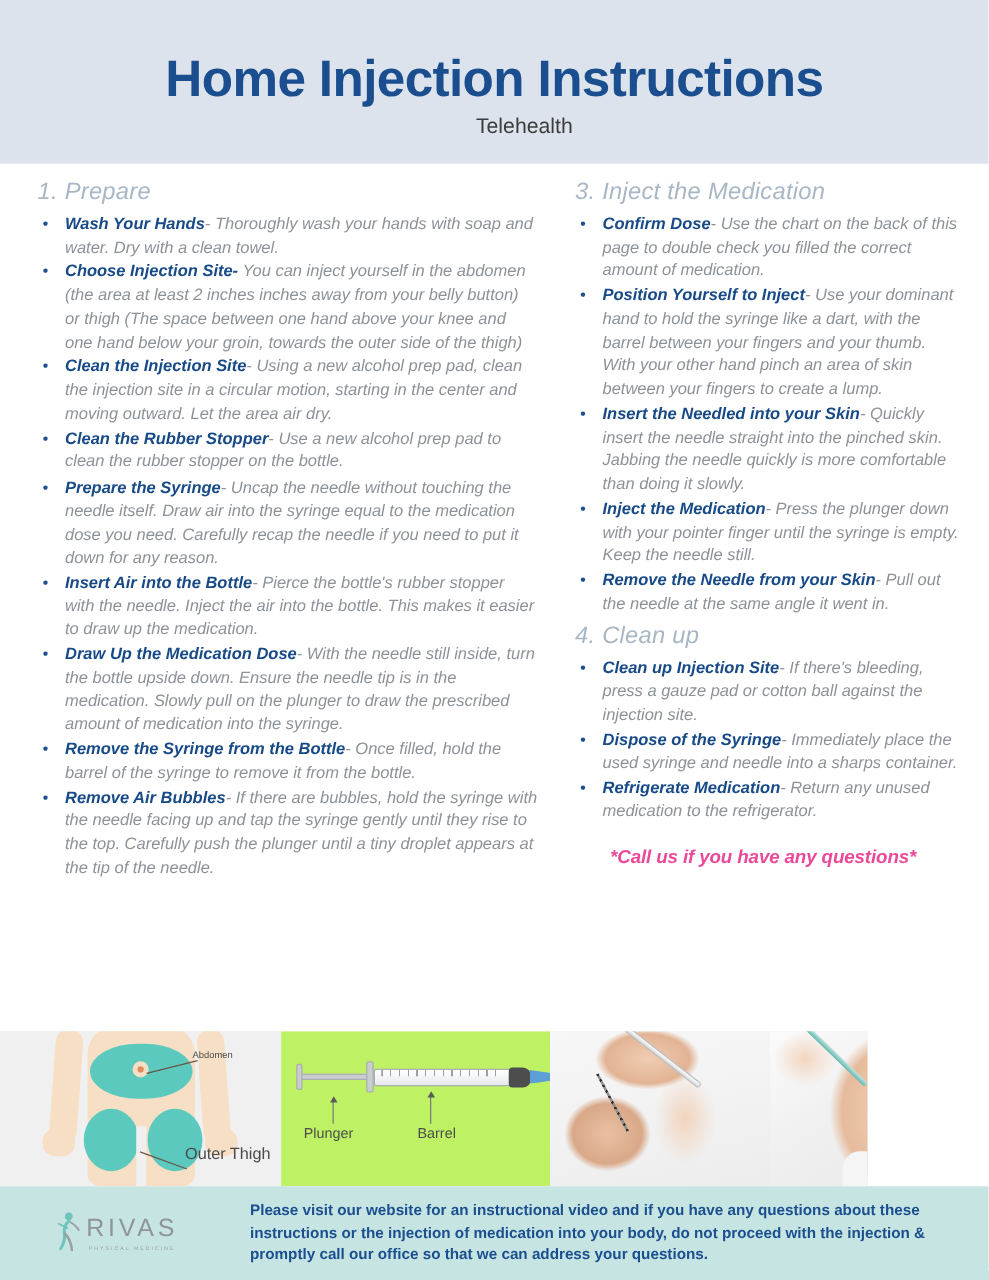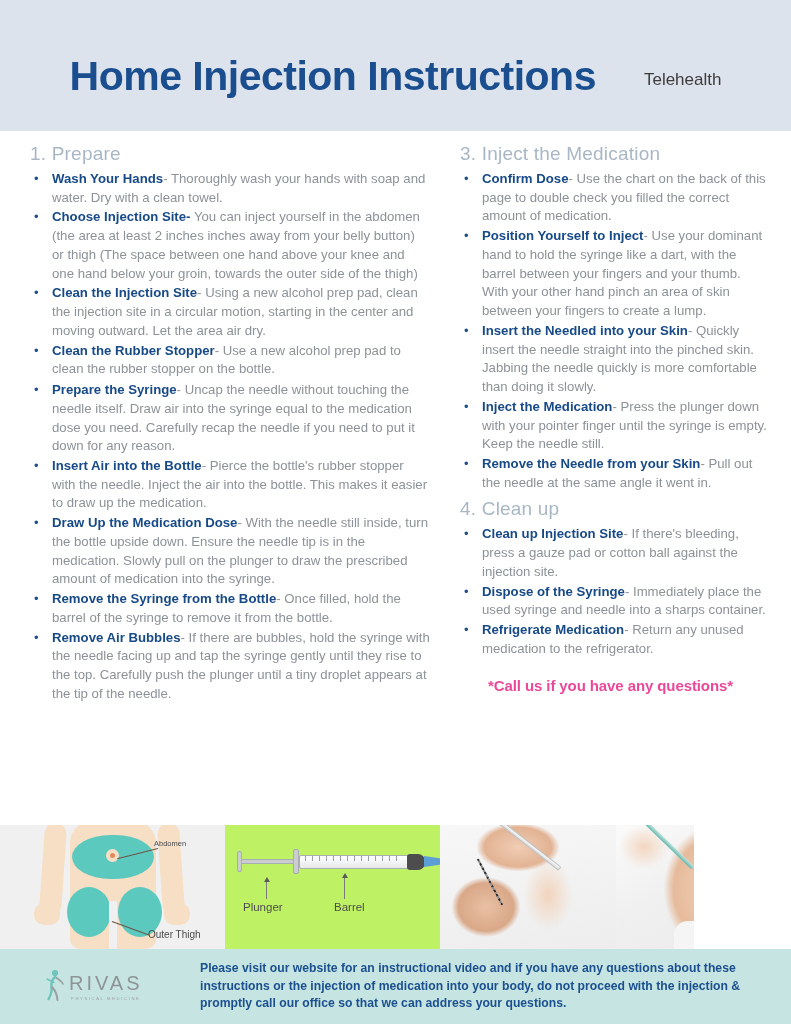--- a/index.html
+++ b/index.html
@@ -12,21 +12,21 @@
     overflow: hidden;
     position: relative;
   }
 
   
   .header {
     width: 791px;
     height: 131px;
     background: #dde3ec;
     display: flex;
-    flex-direction: row;
+    flex-direction: column;
     align-items: center;
     justify-content: center;
     padding-top: 22px;
   }
   .header-title {
     font-size: 41px;
     font-weight: 700;
     color: #1a4e8f;
     letter-spacing: -0.5px;
     line-height: 1.05;
@@ -41,20 +41,21 @@
     margin-left: 48px;
   }
 
   
   .content {
     position: relative;
     width: 791px;
     height: 694px;
     padding: 10px 0 0 0;
     display: flex;
+    font-style: italic;
   }
   .col-left {
     width: 438px;
     padding: 0 8px 0 22px;
   }
   .col-right {
     width: 353px;
     padding: 0 22px 0 14px;
   }
 
@@ -168,22 +169,22 @@
 
   .lbl-abdomen {
     position: absolute; left: 146px; top: 18px;
     font-size: 7.5px; color: #4a4a4a; white-space: nowrap;
   }
   .lead-abdomen {
     position: absolute; left: 108px; top: 27px; width: 42px; height: 1px;
     background: #6b5545; transform: rotate(-14deg); transform-origin: right center;
   }
   .lbl-thigh {
-    position: absolute; left: 140px; top: 108px;
-    font-size: 10px; color: #4a4a4a; white-space: nowrap;
+    position: absolute; left: 140px; top: 94px;
+    font-size: 13px; color: #4a4a4a; white-space: nowrap;
   }
   .lead-thigh {
     position: absolute; left: 104px; top: 100px; width: 40px; height: 1px;
     background: #6b5545; transform: rotate(20deg); transform-origin: left center;
   }
 
   
   .panel-syringe { left: 225px; width: 215px; background: #bef264; }
   .syr-plunger-rod {
     position: absolute; left: 16px; top: 34px; width: 56px; height: 5px;

